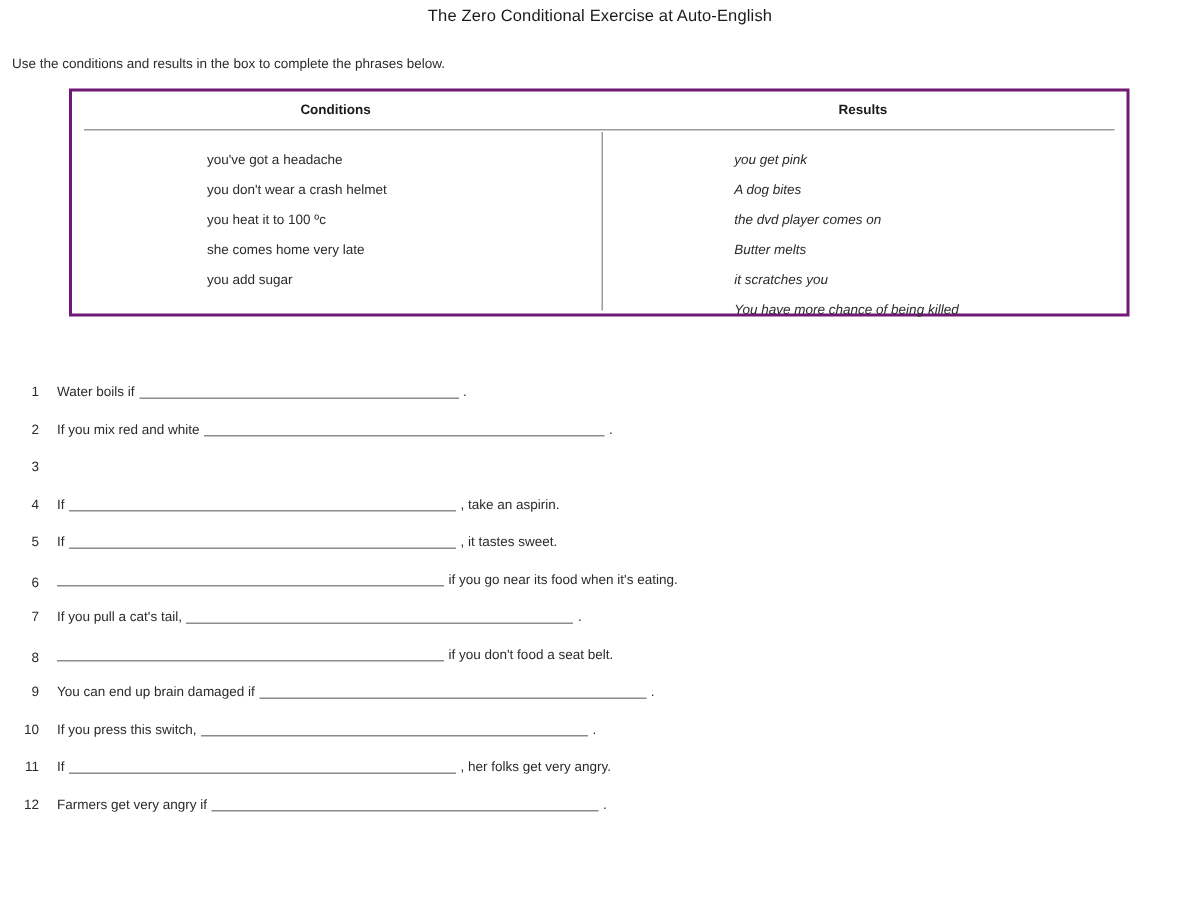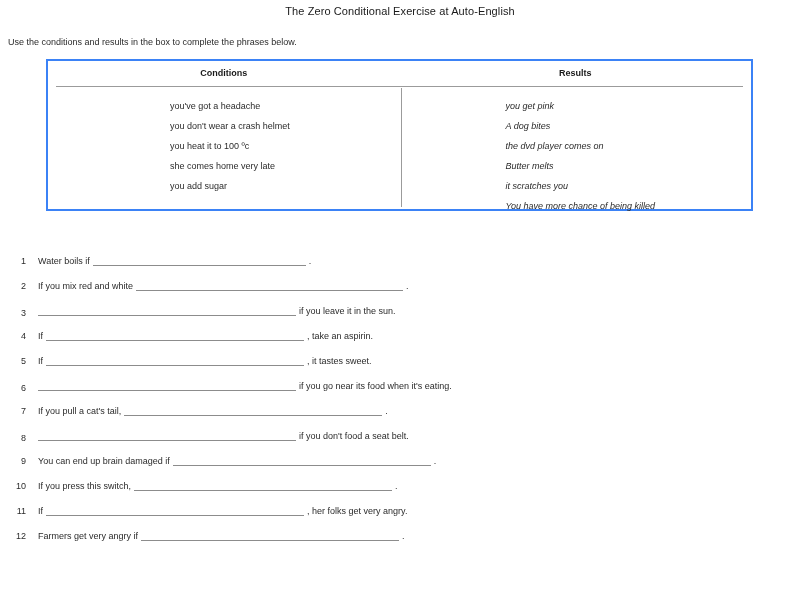--- a/index.html
+++ b/index.html
@@ -36,21 +36,21 @@
     padding-top: 20px;
   }
 
   
   .wordbank {
     position: absolute;
     left: 46px;
     top: 59px;
     width: 707px;
     height: 152px;
-    border: 2px solid #3b82f6;
+    border: 2px solid #701a75;
     box-sizing: border-box;
     background: #ffffff;
   }
   .wordbank-header {
     display: flex;
     height: 24px;
     align-items: center;
   }
   .wordbank-header .col {
     flex: 1;
@@ -67,21 +67,20 @@
     height: 0;
     border-top: 1.5px solid #9b9b9b;
   }
   .wordbank-body {
     display: flex;
     position: absolute;
     top: 27px;
     left: 0;
     right: 0;
     bottom: 0;
-    padding-left: 32px;
   }
   .wordbank-body .col {
     flex: 1;
     padding-top: 8px;
     box-sizing: border-box;
   }
   .wordbank-body .col.left {
     padding-left: 90px;
   }
   .wordbank-body .col.right {
@@ -189,24 +188,20 @@
     <div class="ex-row">
       <div class="ex-num">2</div>
       <div class="ex-text">
         <span class="ex-pre">If you mix red and white</span>
         <span class="ex-blank" style="width: 267px;"></span>
         <span class="ex-post">.</span>
       </div>
     </div>
     <div class="ex-row">
       <div class="ex-num">3</div>
-      <div class="ex-text">
-        <span class="ex-blank" style="width: 258px;"></span>
-        <span class="ex-post">if you leave it in the sun.</span>
-      </div>
     </div>
     <div class="ex-row">
       <div class="ex-num">4</div>
       <div class="ex-text">
         <span class="ex-pre">If</span>
         <span class="ex-blank" style="width: 258px;"></span>
         <span class="ex-post">, take an aspirin.</span>
       </div>
     </div>
     <div class="ex-row">

